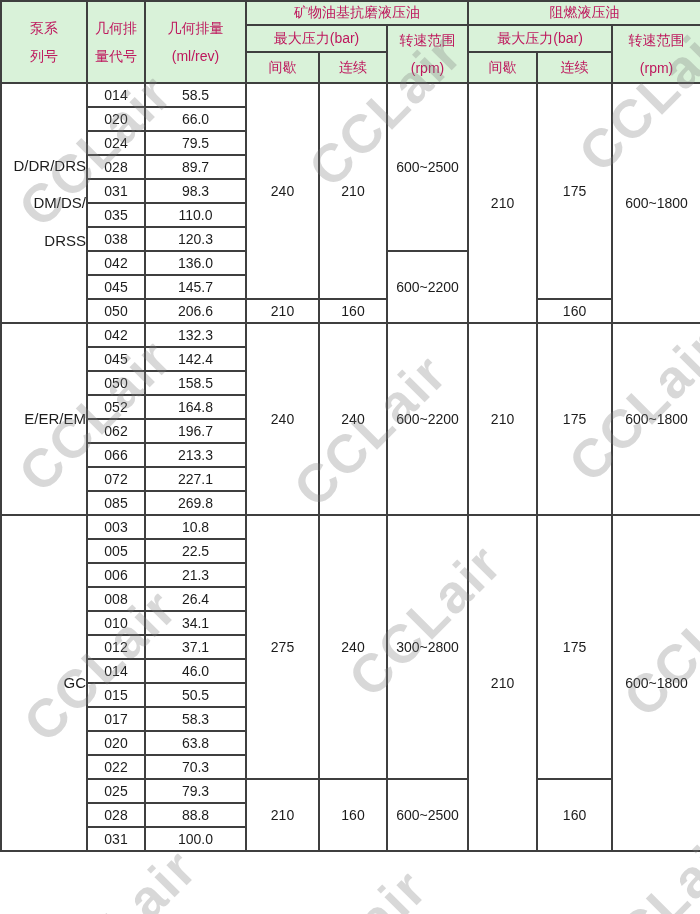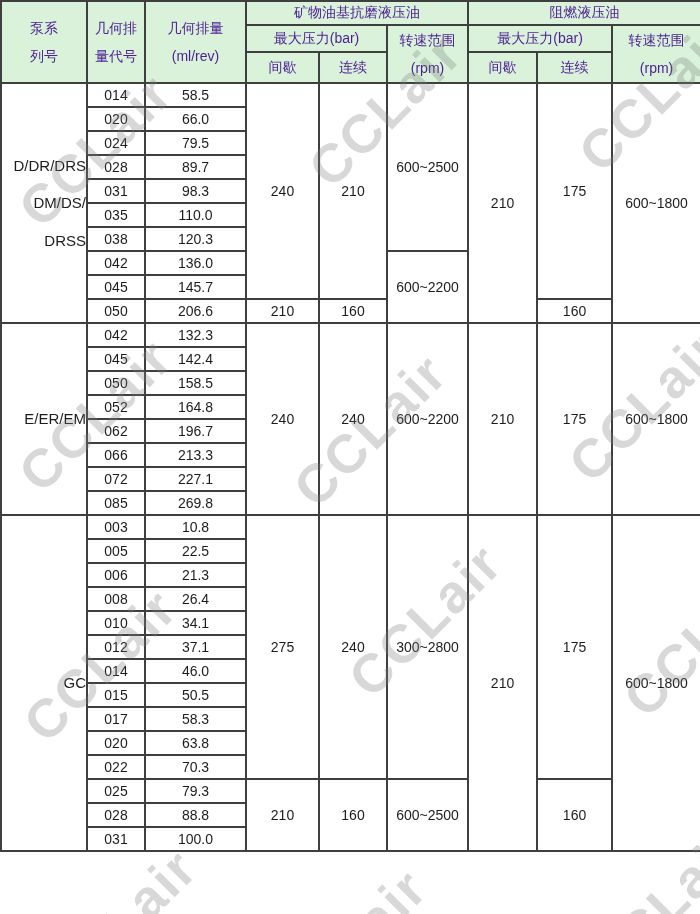--- a/index.html
+++ b/index.html
@@ -27,21 +27,21 @@
     border:2px solid #3f3f3f;
     text-align:center;
     vertical-align:middle;
     font-weight:normal;
     overflow:hidden;
     padding:0;
   }
   thead th {
     background:#d9f2d9;
     font-size:14px;
-    color:#4c1d95;
+    color:#be185d;
   }
   tr.h1 th { height:24px; }
   tr.h2 th { height:25px; }
   tr.h3 th { height:28px;text-align:center; }
   tbody td {
     font-size:14px;
     height:24px;
     background:transparent;
   }
   .ml { white-space:pre-line; line-height:2.0; }

